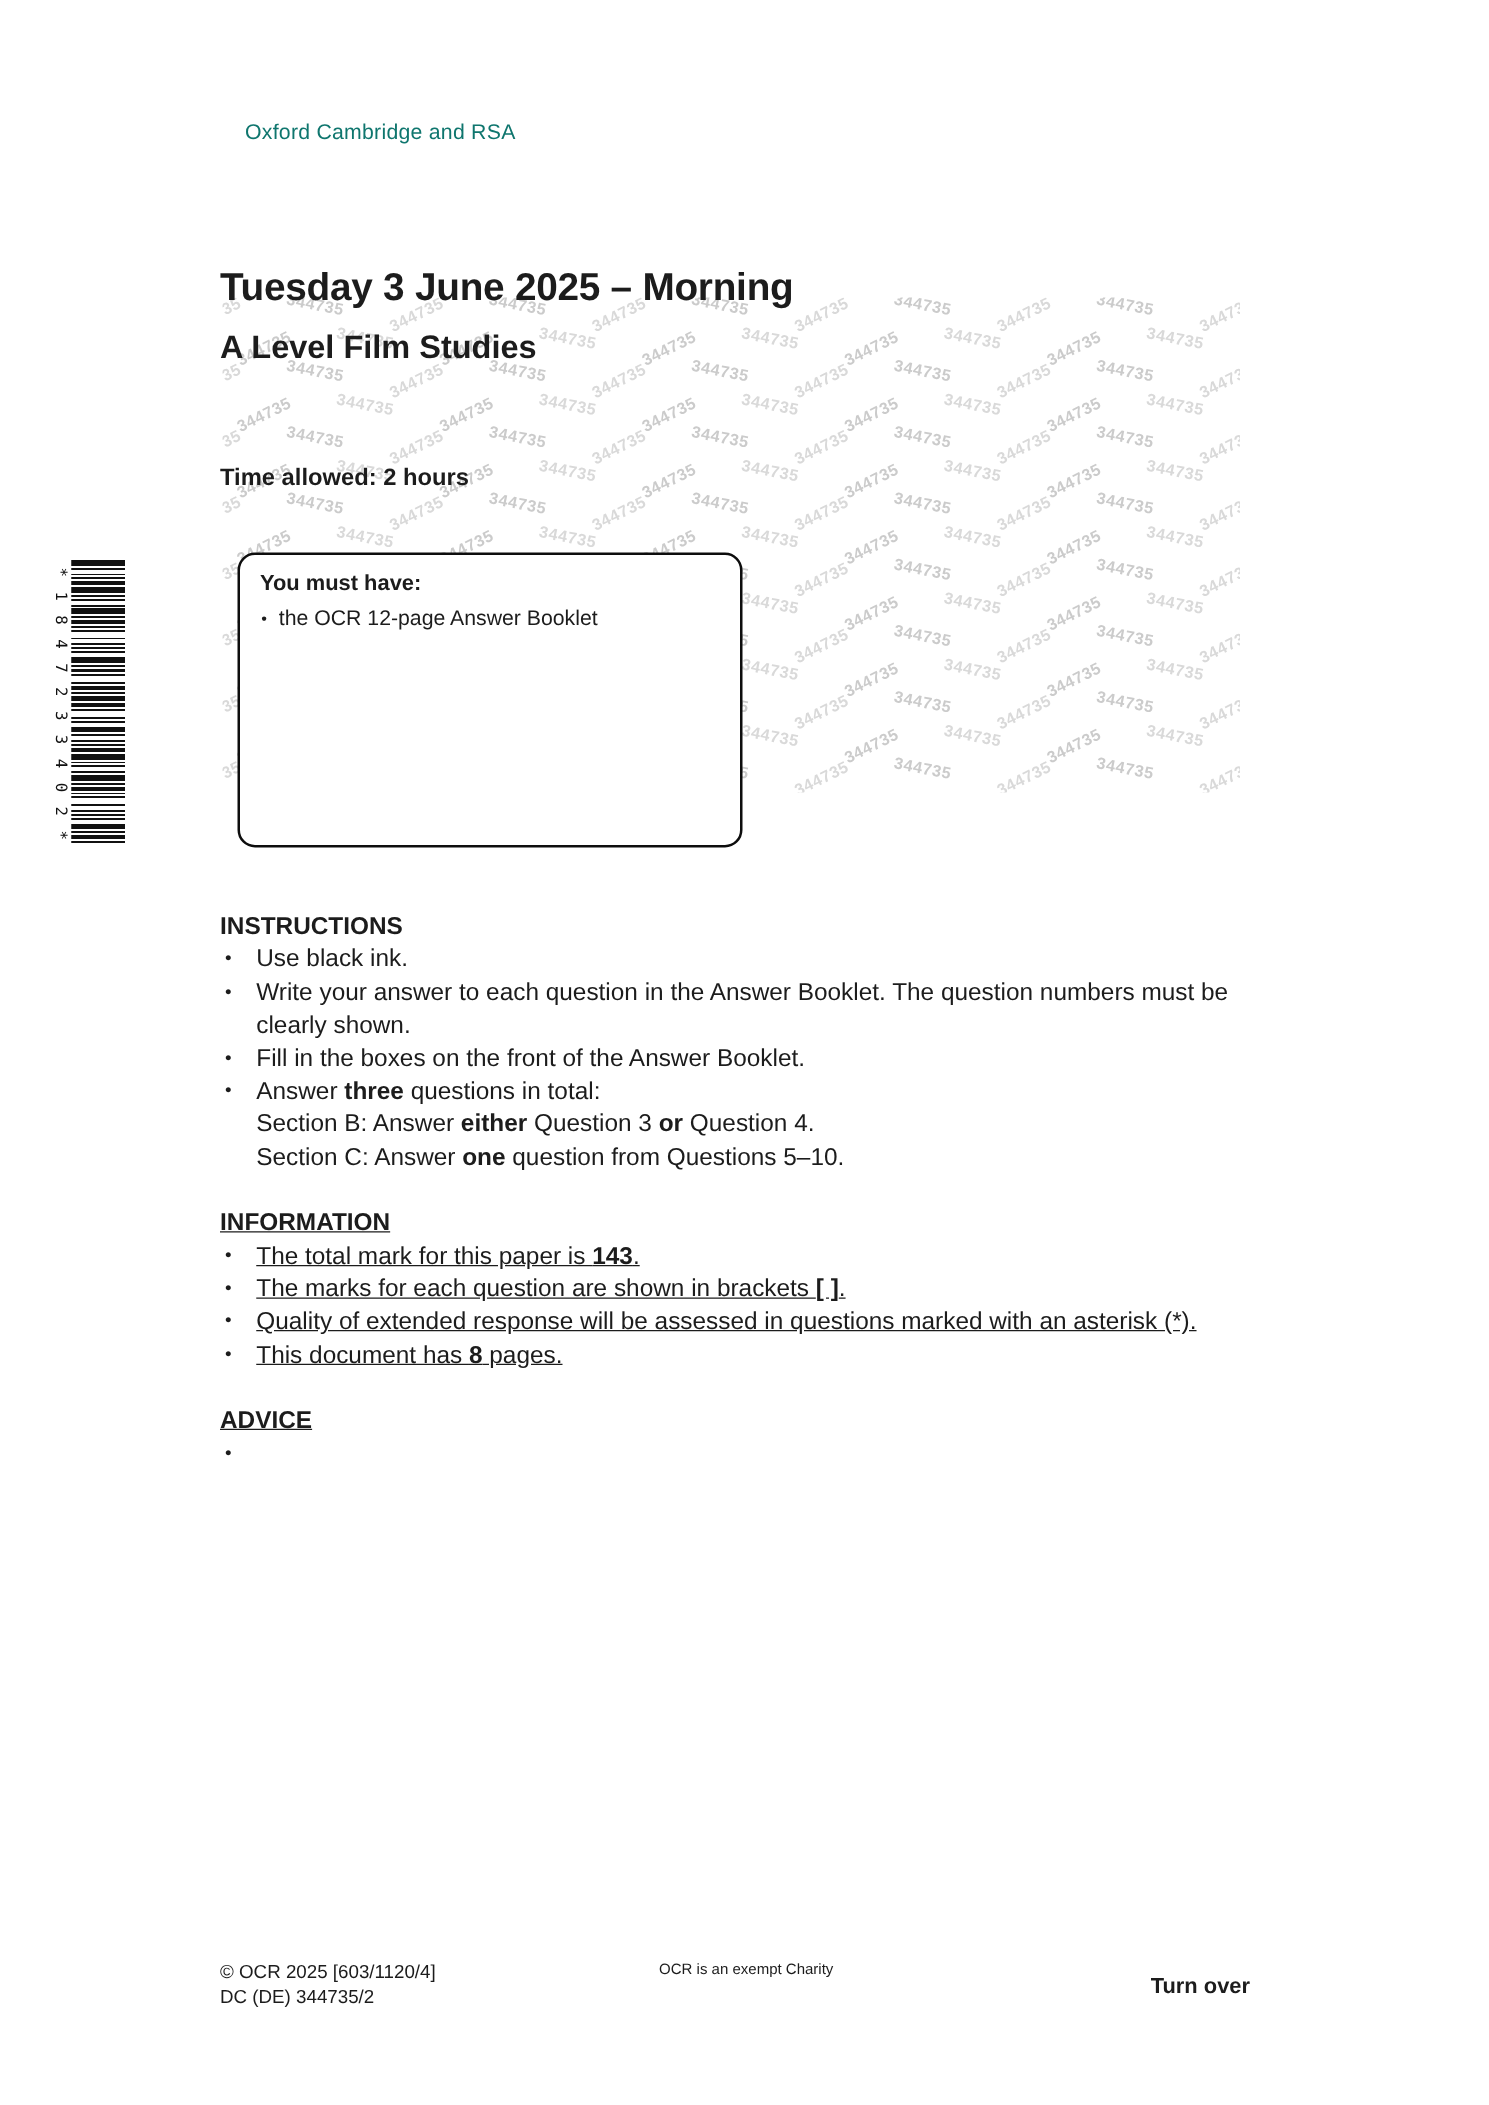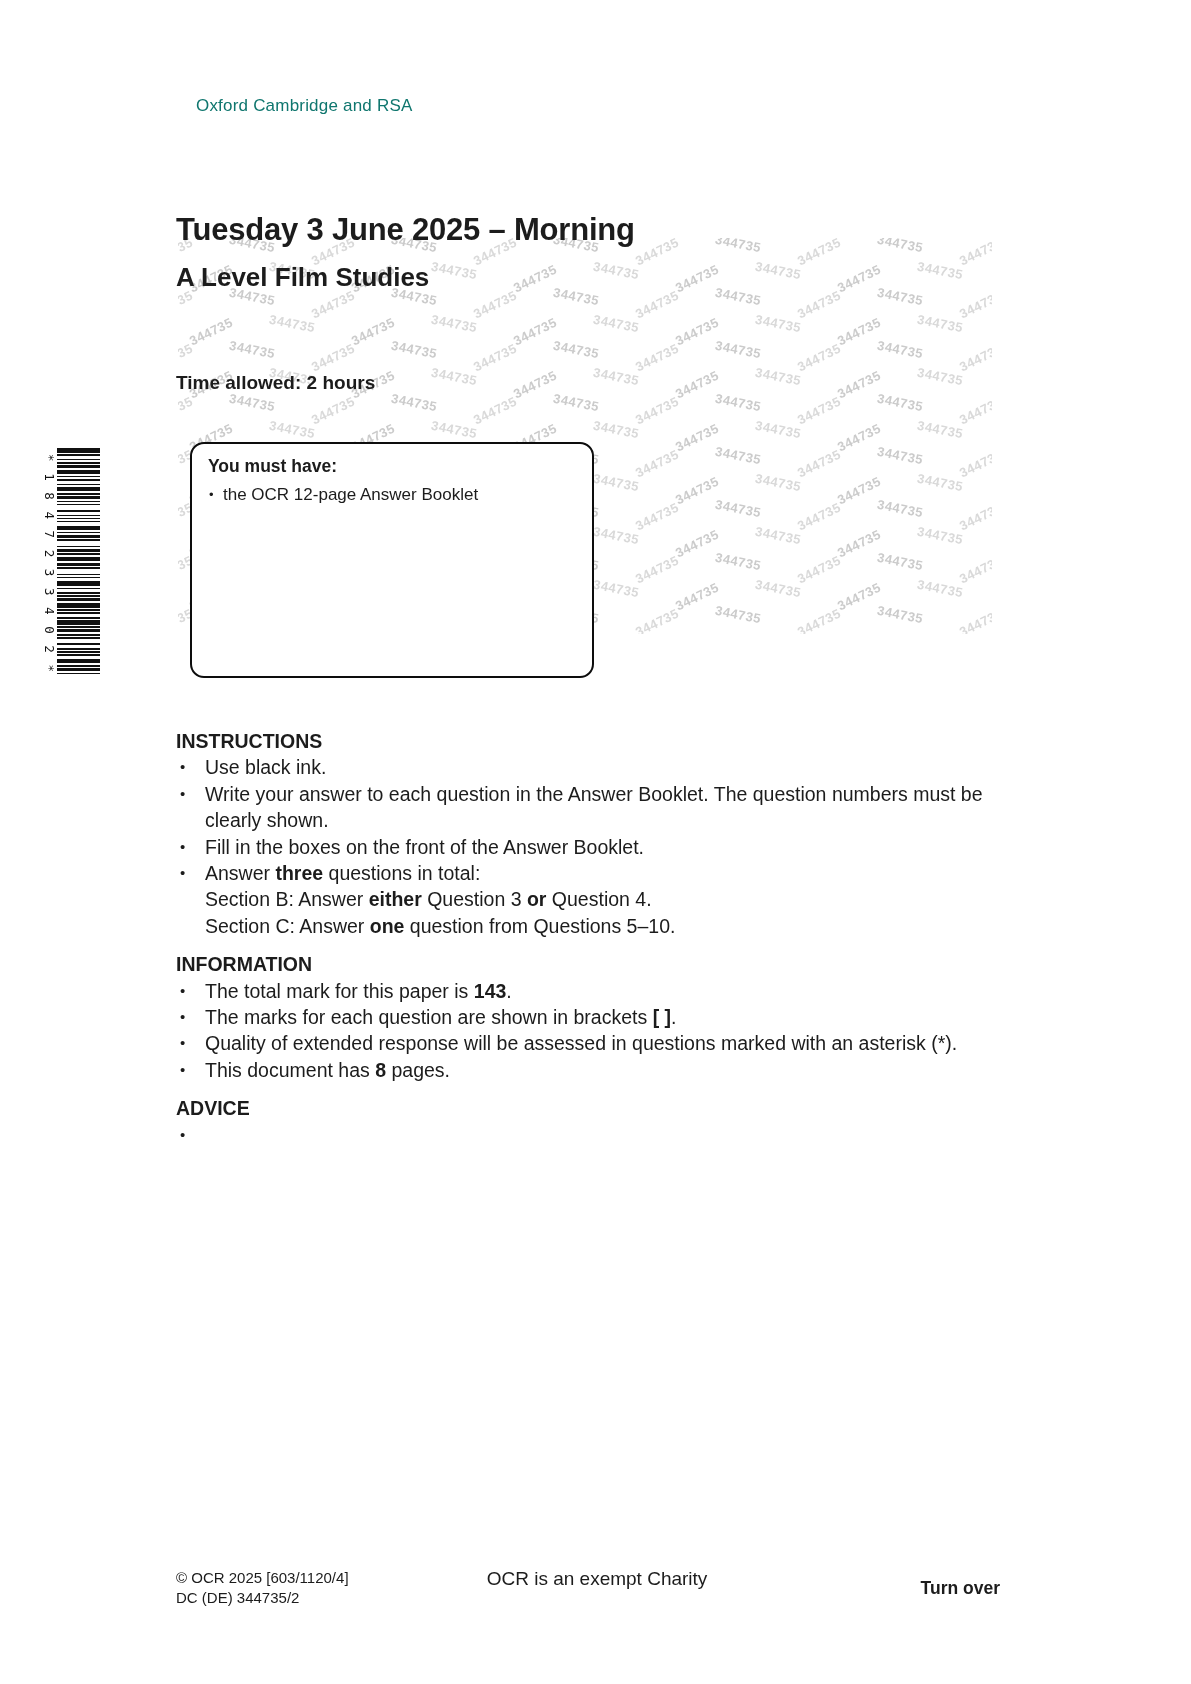--- a/index.html
+++ b/index.html
@@ -61,29 +61,29 @@
   .barcode-bars{width:230px;height:43px;background:#fff;}
   .barcode-label{
     width:230px;height:15px;display:flex;justify-content:space-between;
     font-family:"DejaVu Sans Mono",monospace;font-size:12.5px;color:#111;
     padding:0 6px;box-sizing:border-box;
   }
 
   
   .main-text{position:absolute;left:176px;top:728px;width:842px;font-size:19.5px;line-height:26.4px;}
   .section{margin:0;}
-  .section + .section{margin-top:12px;}
+  .section + .section{margin-top:26px;text-decoration:underline;}
   .section-heading{font-weight:bold;font-size:19.5px;}
   .line{position:relative;padding-left:29px;}
   .line .bullet{position:absolute;left:4px;top:0;font-size:15px;}
   b{font-weight:bold;}
 
   
   .footer-left{position:absolute;left:176px;top:1568px;font-size:15px;line-height:20px;color:#1c1c1c;}
-  .footer-center{position:absolute;left:176px;top:1568px;width:842px;text-align:center;font-size:19px;}
+  .footer-center{position:absolute;left:176px;top:1568px;width:842px;text-align:center;font-size:12px;}
   .footer-right{position:absolute;right:191px;top:1578px;font-size:17.5px;font-weight:bold;}
 </style>
 </head>
 <body>
 
 <div class="page">
 
   <div class="watermark">
       <span style="left: -30px; top: 6px; transform: rotate(-26deg); color: rgb(217, 217, 217);">344735</span>
       <span style="left: 51px; top: -2px; transform: rotate(11deg); color: rgb(203, 203, 203);">344735</span>

